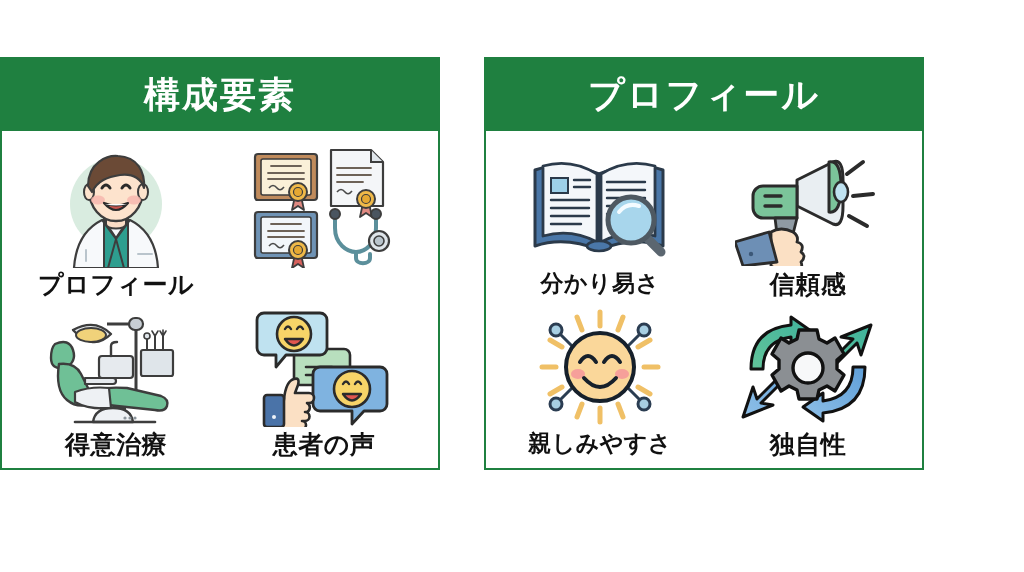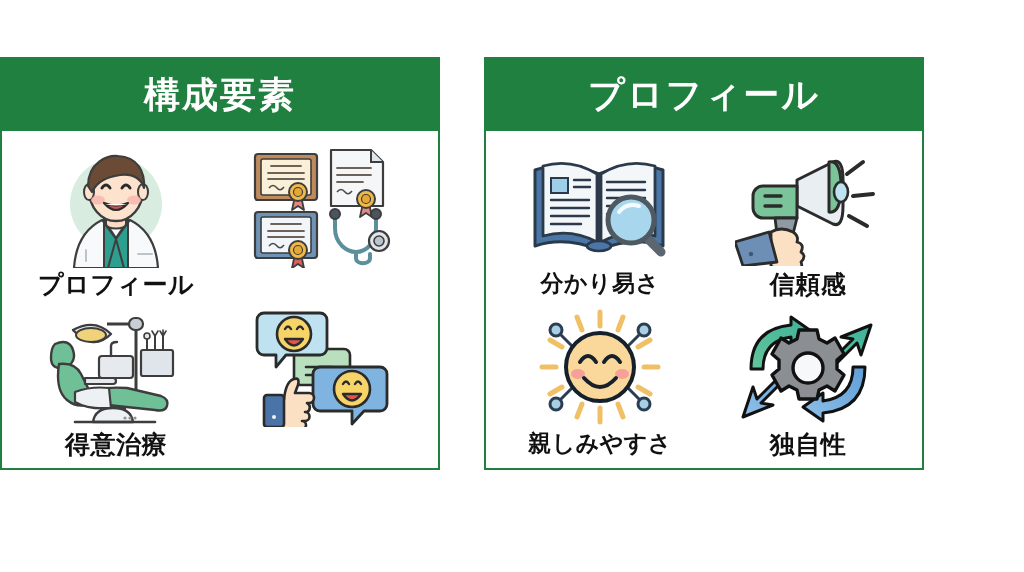--- a/index.html
+++ b/index.html
@@ -230,20 +230,21 @@
             <path d="M66 60 h60 a7 7 0 0 1 7 7 v30 a7 7 0 0 1 -7 7 h-16 l-12 13 v-13 h-32 a7 7 0 0 1 -7 -7 v-30 a7 7 0 0 1 7 -7 Z" fill="#7fb3e0" stroke="#2b2b2b" stroke-width="2.8" stroke-linejoin="round"></path>
             <circle cx="98" cy="82" r="18" fill="#f7d468" stroke="#2b2b2b" stroke-width="2.6"></circle>
             <path d="M89 77 q3 -5 6 0 M101 77 q3 -5 6 0" fill="none" stroke="#2b2b2b" stroke-width="2.4" stroke-linecap="round"></path>
             <path d="M89 87 q9 13 18 0 Z" fill="#e1564f" stroke="#2b2b2b" stroke-width="2.4" stroke-linejoin="round"></path>
 
             <path d="M30 92 q2 -18 10 -20 q6 -2 4 6 l-3 8 h14 a5 5 0 0 1 0 10 h-2 a5 5 0 0 1 0 9 h-2 a4.5 4.5 0 0 1 0 9 h-3 a4 4 0 0 1 0 8 h-14 q-6 0 -8 -4 Z" fill="#fbe0c4" stroke="#2b2b2b" stroke-width="2.6" stroke-linejoin="round"></path>
             <rect x="10" y="88" width="20" height="32" rx="3" fill="#4a73a8" stroke="#2b2b2b" stroke-width="2.6"></rect>
             <circle cx="20" cy="110" r="2" fill="#eef3f8"></circle>
           </svg>
         </div>
+        <div class="cell-label">患者の声</div>
       </div>
 
     </div>
   </section>
 
   <section class="panel">
     <header class="panel-header">
       <h2 class="panel-title">プロフィール</h2>
     </header>
     <div class="panel-body">

